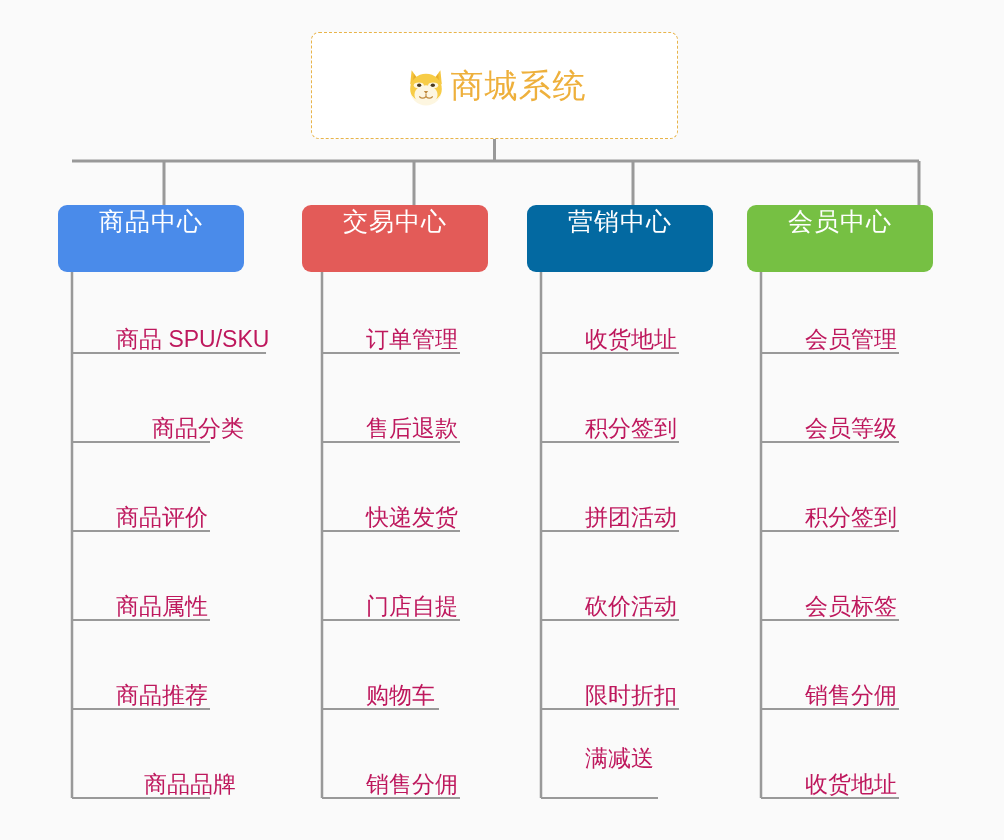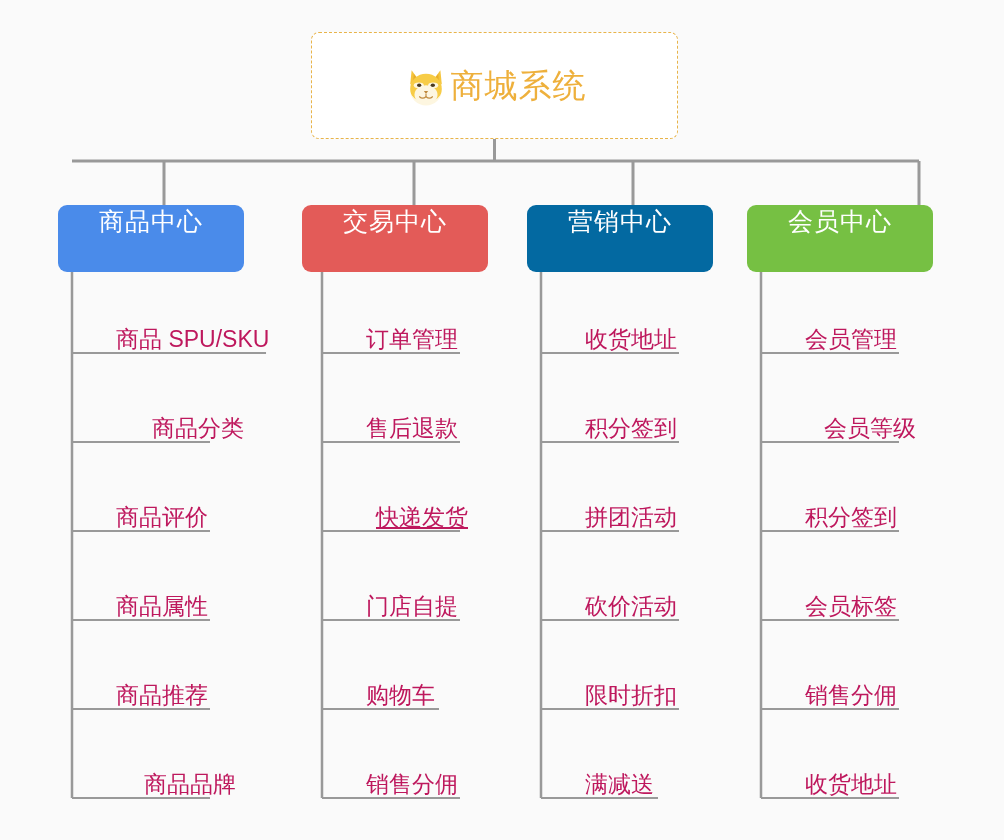--- a/index.html
+++ b/index.html
@@ -163,35 +163,35 @@
     <div class="leaf-label" style="left: 116px; top: 417px; margin-left: 36px;">商品分类</div>
     <div class="leaf-label" style="left: 116px; top: 506px;">商品评价</div>
     <div class="leaf-label" style="left: 116px; top: 595px;">商品属性</div>
     <div class="leaf-label" style="left: 116px; top: 684px;">商品推荐</div>
     <div class="leaf-label" style="left: 116px; top: 773px; margin-left: 28px;">商品品牌</div>
     <div class="cat-box cat-1" style="left: 302px; background: rgb(227, 91, 88);">
       <span>交易中心</span>
     </div>
     <div class="leaf-label" style="left: 366px; top: 328px;">订单管理</div>
     <div class="leaf-label" style="left: 366px; top: 417px;">售后退款</div>
-    <div class="leaf-label" style="left: 376px; top: 506px; text-decoration: underline;">快递发货</div>
+    <div class="leaf-label" style="left: 366px; top: 506px;">快递发货</div>
     <div class="leaf-label" style="left: 366px; top: 595px;">门店自提</div>
     <div class="leaf-label" style="left: 366px; top: 684px;">购物车</div>
     <div class="leaf-label" style="left: 366px; top: 773px;">销售分佣</div>
     <div class="cat-box cat-2" style="left: 527px; background: #0369a1;">
       <span>营销中心</span>
     </div>
     <div class="leaf-label" style="left: 585px; top: 328px;">收货地址</div>
     <div class="leaf-label" style="left: 585px; top: 417px;">积分签到</div>
     <div class="leaf-label" style="left: 585px; top: 506px;">拼团活动</div>
     <div class="leaf-label" style="left: 585px; top: 595px;">砍价活动</div>
     <div class="leaf-label" style="left: 585px; top: 684px;">限时折扣</div>
-    <div class="leaf-label" style="left: 585px; top: 773px; text-align: right;">满减送</div>
+    <div class="leaf-label" style="left: 585px; top: 747px; text-align: right;">满减送</div>
     <div class="cat-box cat-3" style="left: 747px; background: rgb(118, 192, 67);">
       <span>会员中心</span>
     </div>
     <div class="leaf-label" style="left: 805px; top: 328px;">会员管理</div>
-    <div class="leaf-label" style="left: 824px; top: 417px;">会员等级</div>
+    <div class="leaf-label" style="left: 805px; top: 417px;">会员等级</div>
     <div class="leaf-label" style="left: 805px; top: 506px;">积分签到</div>
     <div class="leaf-label" style="left: 805px; top: 595px;">会员标签</div>
     <div class="leaf-label" style="left: 805px; top: 684px;">销售分佣</div>
     <div class="leaf-label" style="left: 805px; top: 773px;">收货地址</div>
   </div>
 
 </body></html>

